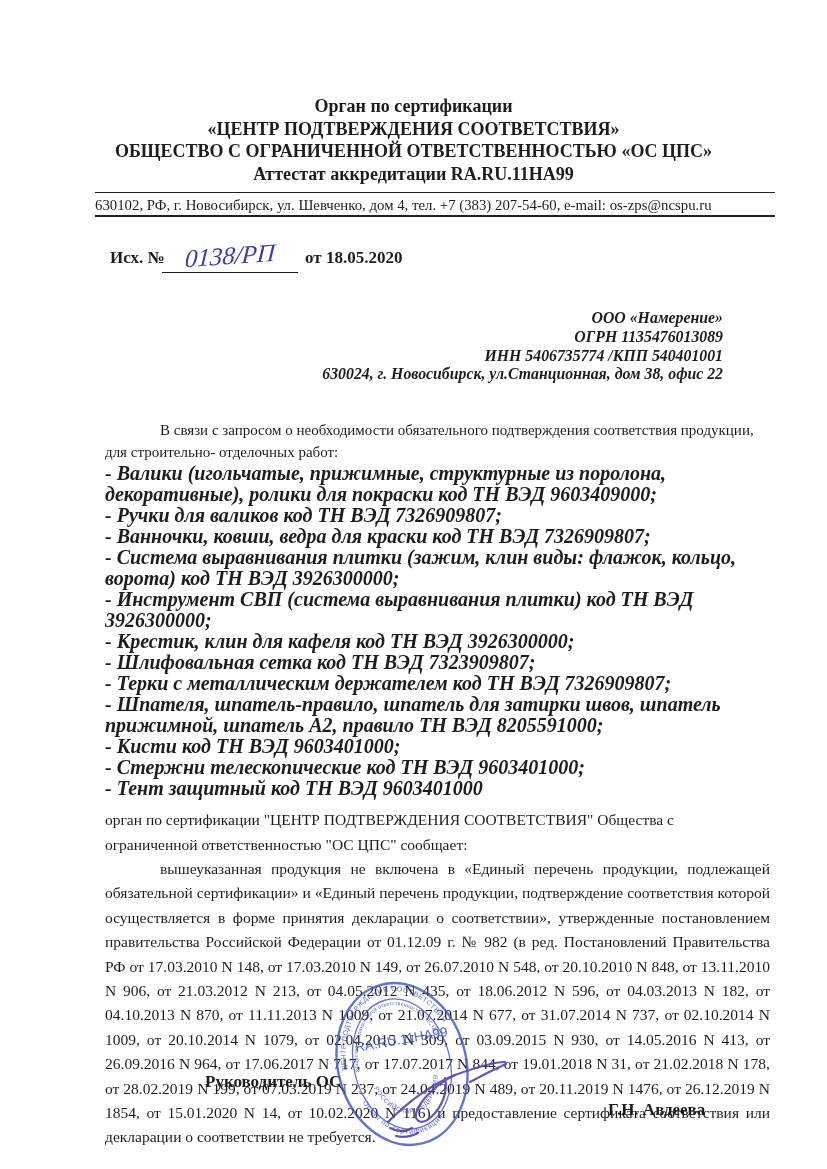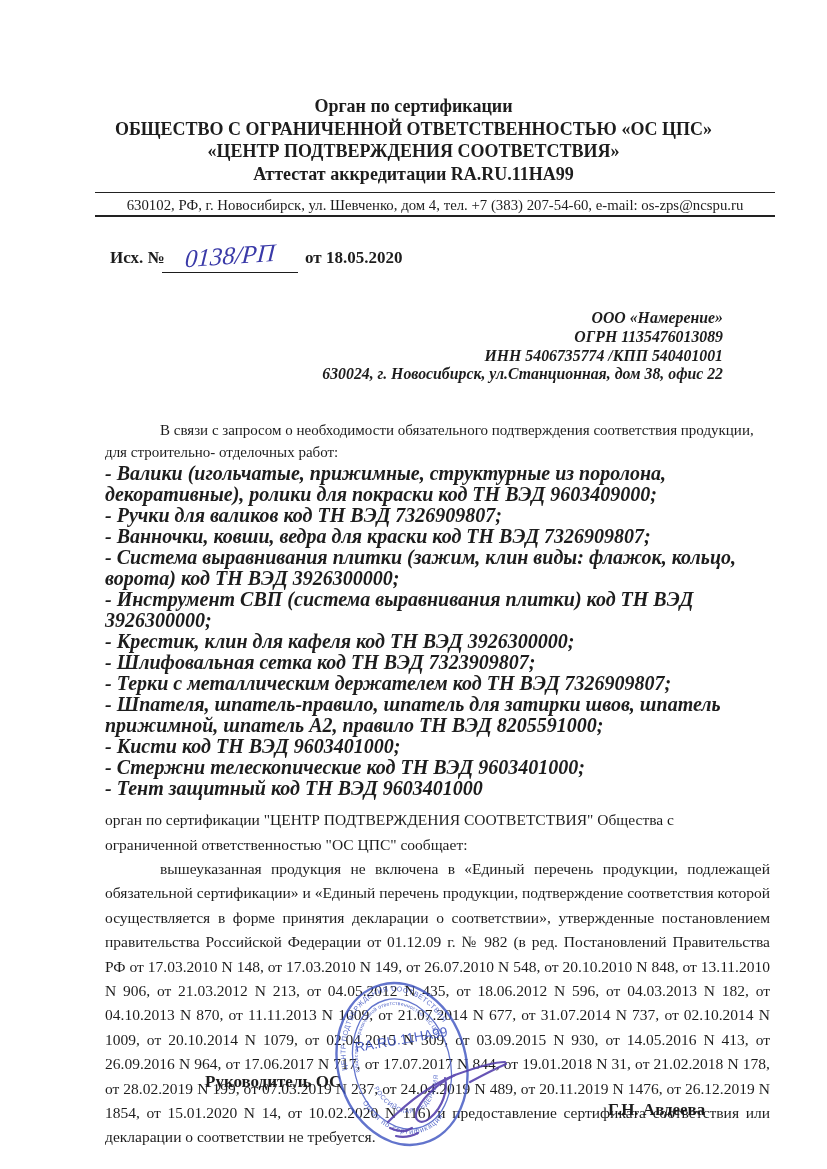--- a/index.html
+++ b/index.html
@@ -16,21 +16,21 @@
   .letterhead{
     position:absolute;top:95px;left:60px;width:707px;
     text-align:center;font-weight:bold;
   }
   .letterhead .hline{font-size:18px;line-height:22.5px;}
   .rule{position:absolute;left:95px;width:680px;background:#222;}
   .rule-thin{top:192px;height:1px;}
   .rule-thick{top:215px;height:2px;}
   .lh-address{
     position:absolute;top:195px;left:95px;width:680px;
-    text-align:center;font-size:14.8px;line-height:20px;
+    text-align:left;font-size:14.8px;line-height:20px;
   }
   
   .outgoing-label{position:absolute;top:248px;left:110px;font-size:17px;font-weight:bold;}
   .outgoing-underline{
     position:absolute;top:248px;left:162px;width:136px;height:24px;
     border-bottom:1.5px solid #1d1d1d;text-align:center;
   }
   .outgoing-hand{
     display:inline-block;
     font-size:25px;font-style:italic;color:#3a3aa8;
@@ -60,22 +60,22 @@
   .autograph-svg{position:absolute;left:330px;top:1040px;}
   .stamp-txt{font-family:"Liberation Sans","DejaVu Sans",sans-serif;}
 </style>
 </head>
 <body>
 
 <div class="page">
 
   <div class="letterhead">
     <div class="hline">Орган по сертификации</div>
+    <div class="hline">«ЦЕНТР ПОДТВЕРЖДЕНИЯ СООТВЕТСТВИЯ»</div>
     <div class="hline">ОБЩЕСТВО С ОГРАНИЧЕННОЙ ОТВЕТСТВЕННОСТЬЮ «ОС ЦПС»</div>
-    <div class="hline">«ЦЕНТР ПОДТВЕРЖДЕНИЯ СООТВЕТСТВИЯ»</div>
     <div class="hline">Аттестат аккредитации RA.RU.11НА99</div>
   </div>
   <div class="rule rule-thin"></div>
   <div class="lh-address">630102, РФ, г. Новосибирск, ул. Шевченко, дом 4, тел. +7 (383) 207-54-60,  e-mail: os-zps@ncspu.ru</div>
   <div class="rule rule-thick"></div>
 
   <span class="outgoing-label">Исх. №</span>
   <span class="outgoing-underline"><span class="outgoing-hand">0138/РП</span></span>
   <span class="outgoing-date">от 18.05.2020</span>
 

